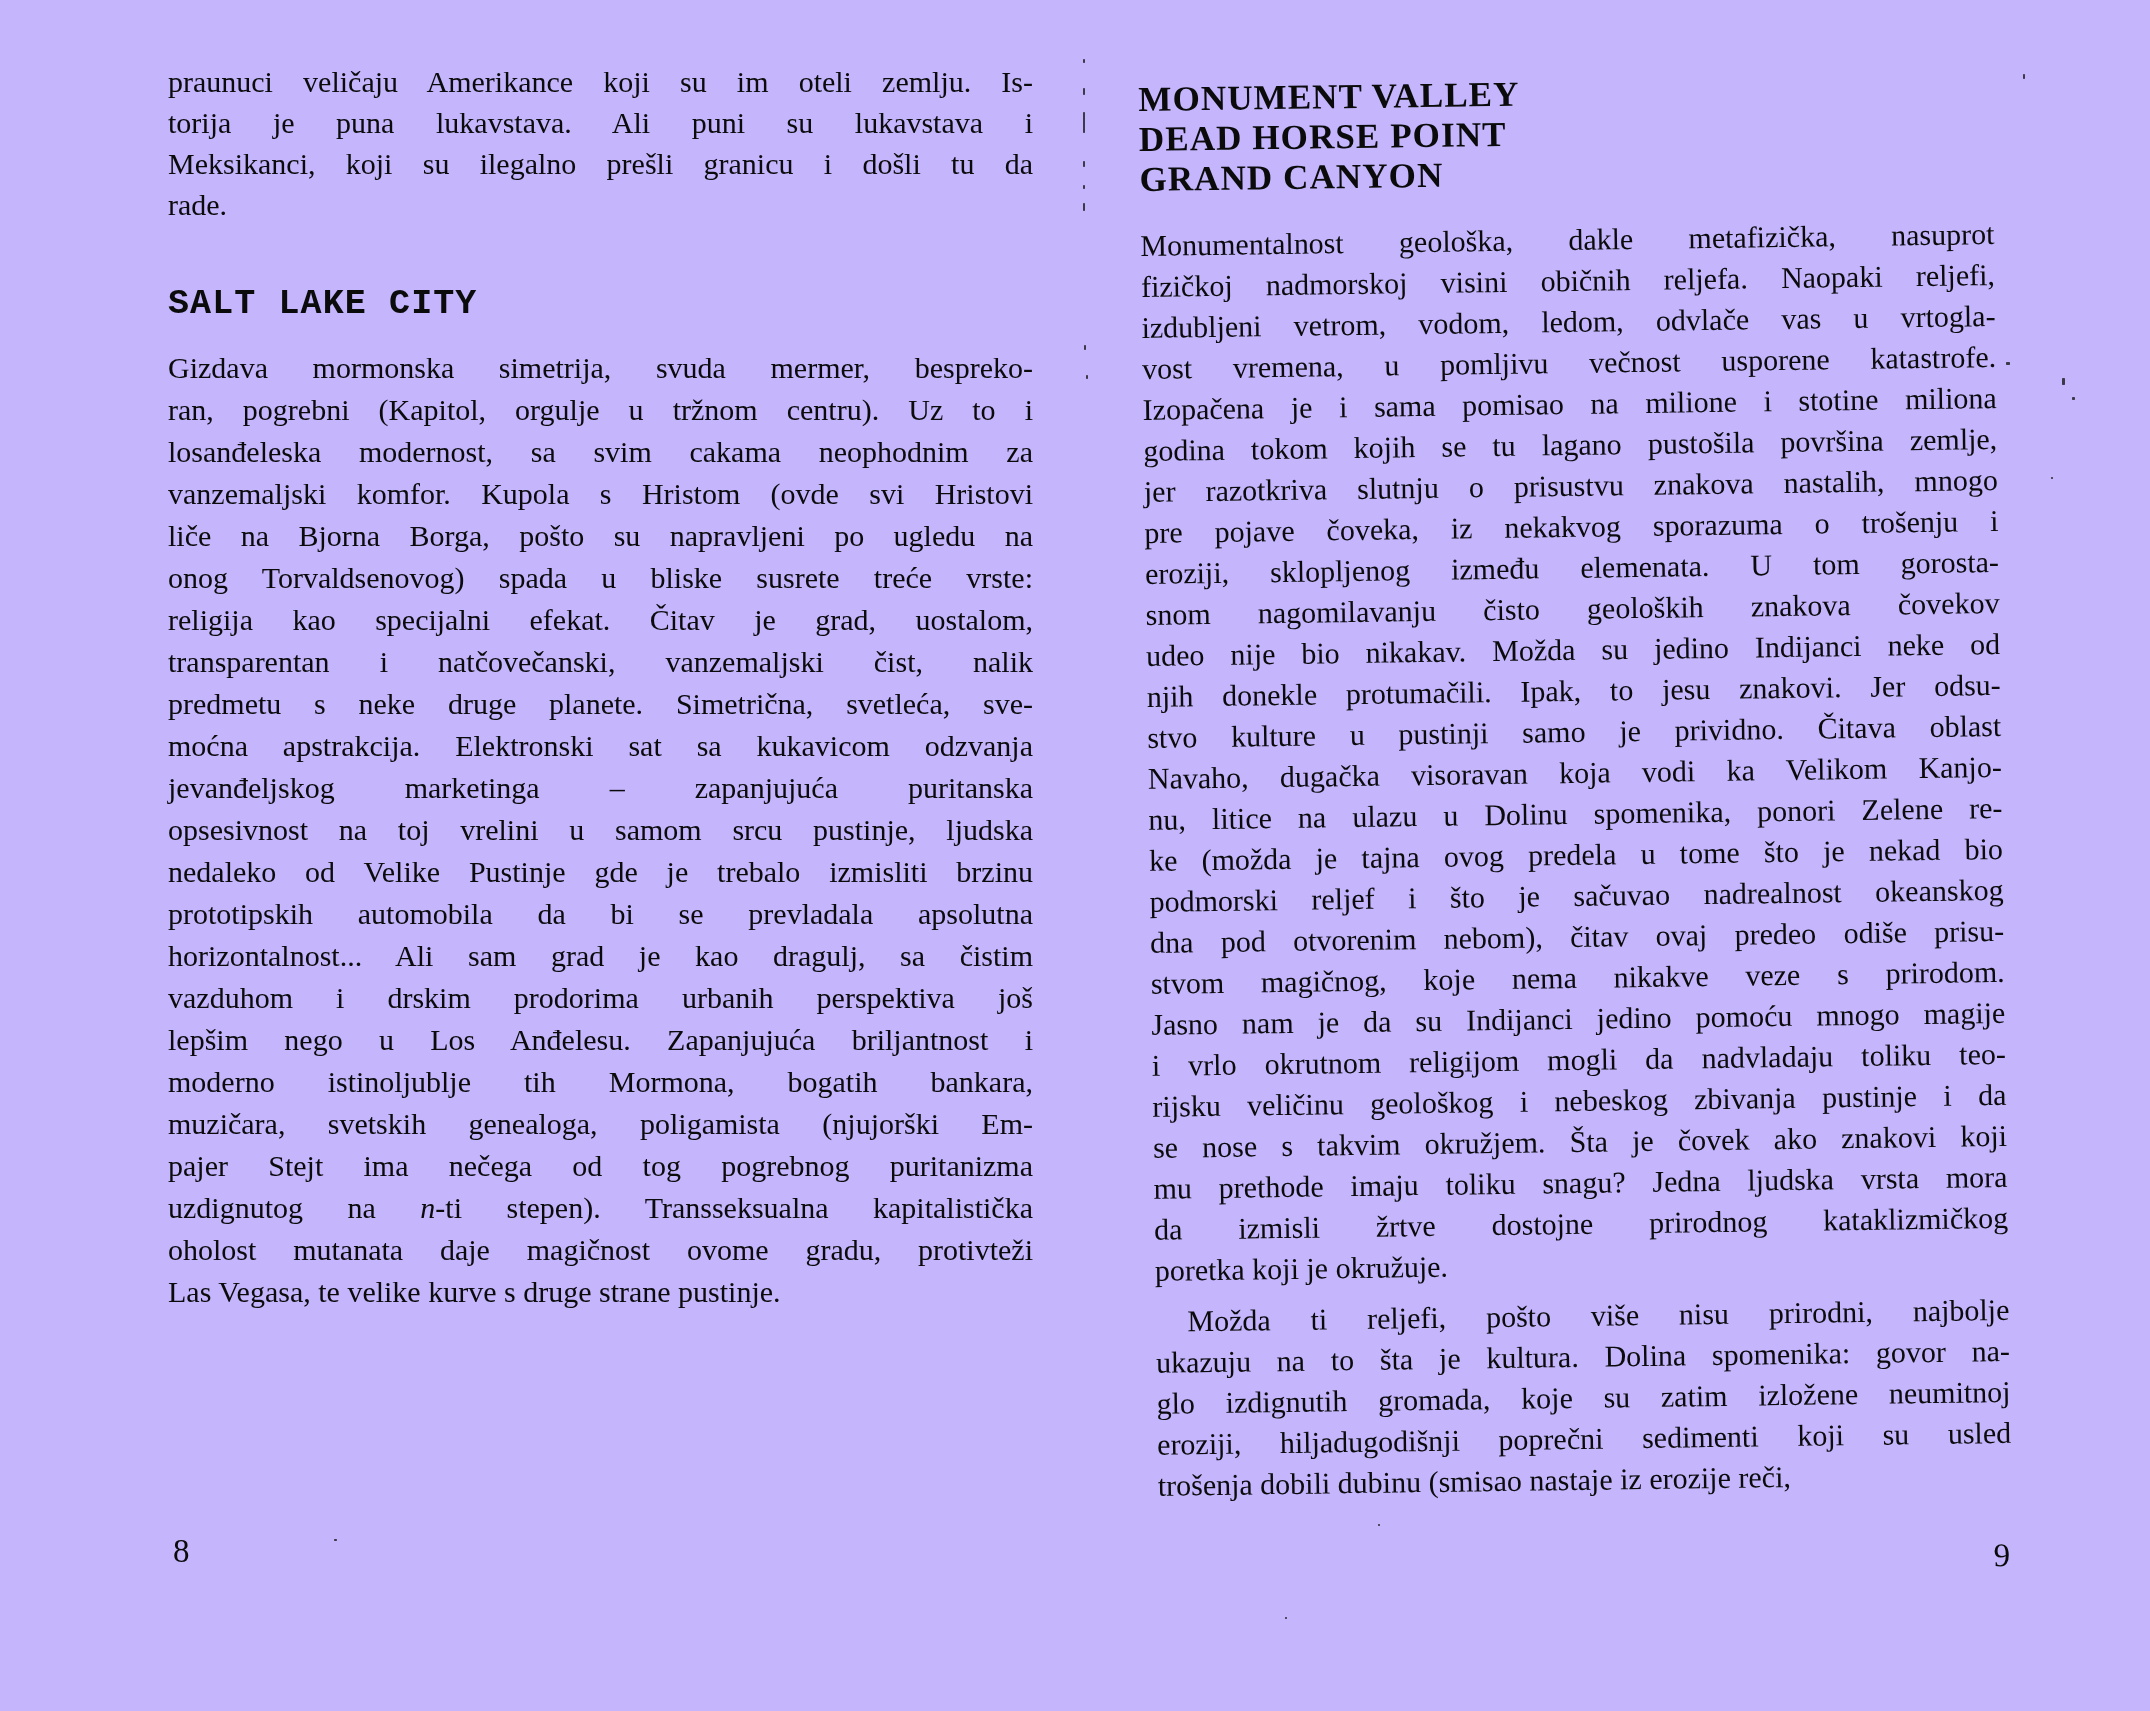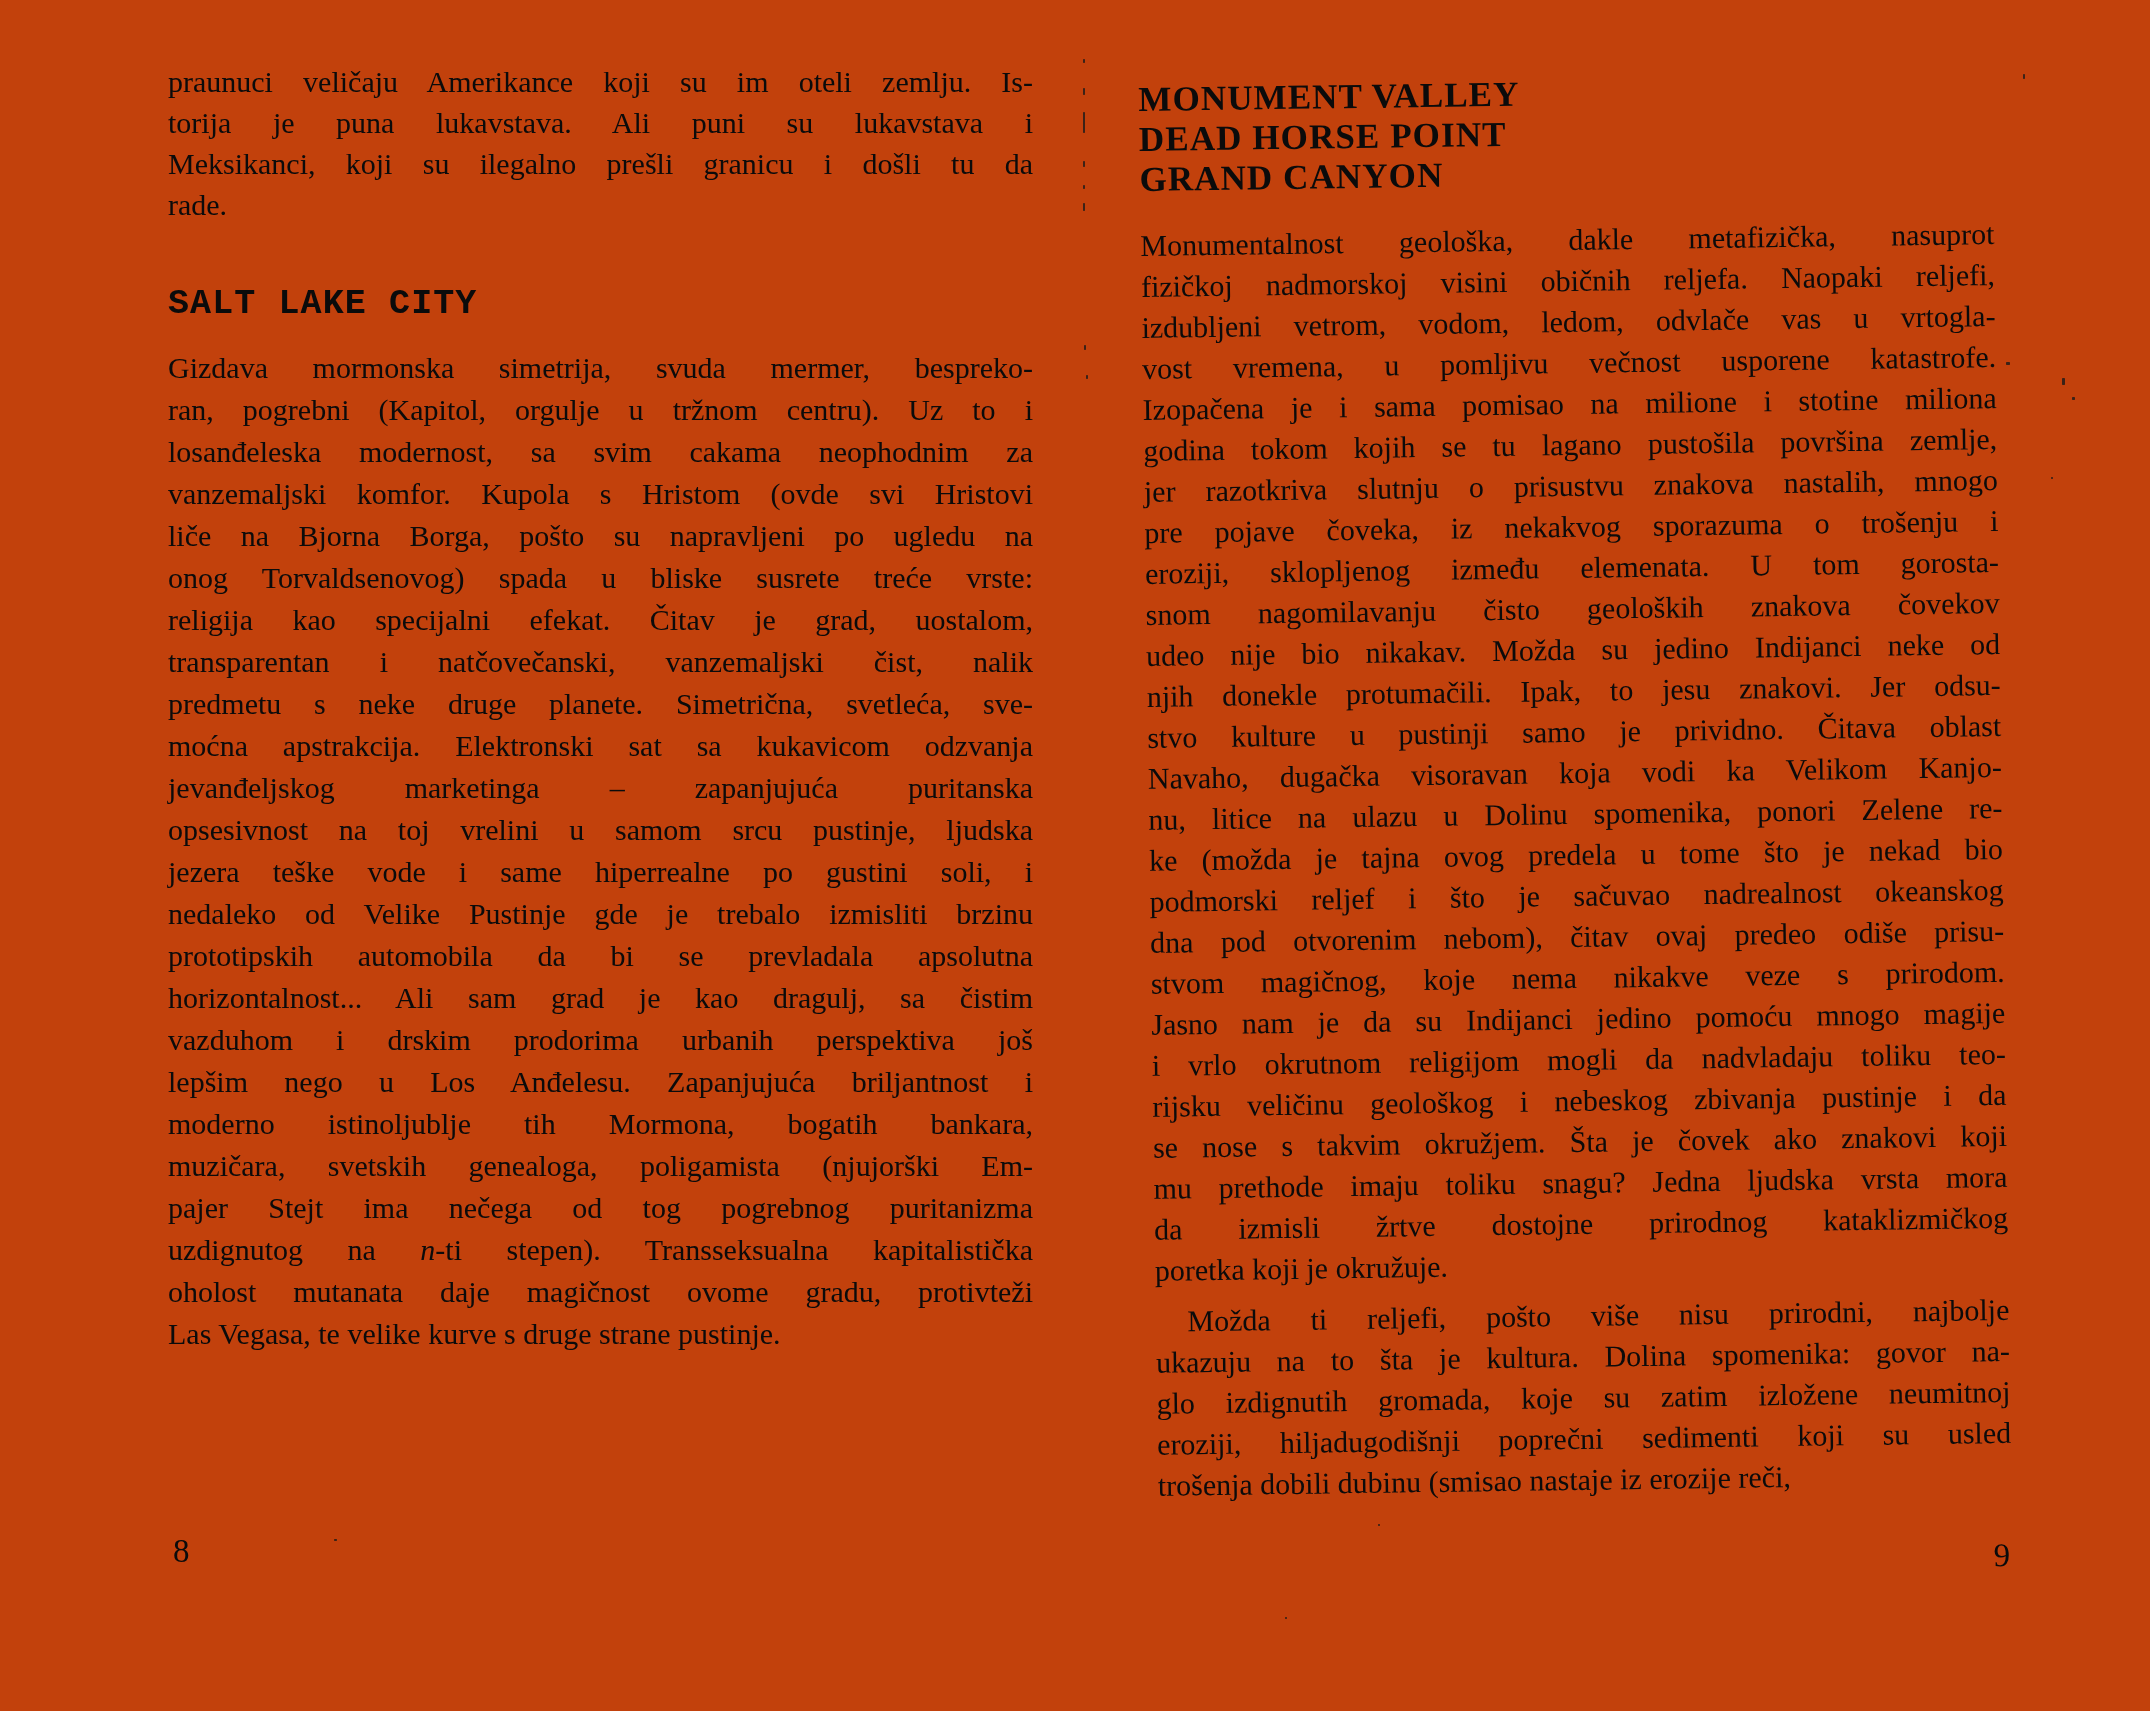--- a/index.html
+++ b/index.html
@@ -1,19 +1,19 @@
 <!DOCTYPE html>
 <html lang="sr" style="font-size:11.3px"><head>
 <meta charset="utf-8">
 <style>
   html,body{margin:0;padding:0;background:#e8e8e8;}
   #canvas{
     position:relative;
     width:2151px;height:1711px;
-    background:#c2410c;
+    background:#c4b5fd;
     overflow:hidden;
     font-family:"Liberation Serif","DejaVu Serif",serif;
     color:#0b0b0b;
   }
   .col{position:absolute;}
   .body-text{font-size:30px;}
   .pline{
     text-align:justify;
     text-align-last:justify;
     white-space:normal;
@@ -70,21 +70,20 @@
         <div class="pline"><span>losanđeleska modernost, sa svim cakama neophodnim za</span></div>
         <div class="pline"><span>vanzemaljski komfor. Kupola s Hristom (ovde svi Hristovi</span></div>
         <div class="pline"><span>liče na Bjorna Borga, pošto su napravljeni po ugledu na</span></div>
         <div class="pline"><span>onog Torvaldsenovog) spada u bliske susrete treće vrste:</span></div>
         <div class="pline"><span>religija kao specijalni efekat. Čitav je grad, uostalom,</span></div>
         <div class="pline"><span>transparentan i natčovečanski, vanzemaljski čist, nalik</span></div>
         <div class="pline"><span>predmetu s neke druge planete. Simetrična, svetleća, sve-</span></div>
         <div class="pline"><span>moćna apstrakcija. Elektronski sat sa kukavicom odzvanja</span></div>
         <div class="pline"><span>jevanđeljskog marketinga – zapanjujuća puritanska</span></div>
         <div class="pline"><span>opsesivnost na toj vrelini u samom srcu pustinje, ljudska</span></div>
-        <div class="pline"><span>jezera teške vode i same hiperrealne po gustini soli, i</span></div>
         <div class="pline"><span>nedaleko od Velike Pustinje gde je trebalo izmisliti brzinu</span></div>
         <div class="pline"><span>prototipskih automobila da bi se prevladala apsolutna</span></div>
         <div class="pline"><span>horizontalnost... Ali sam grad je kao dragulj, sa čistim</span></div>
         <div class="pline"><span>vazduhom i drskim prodorima urbanih perspektiva još</span></div>
         <div class="pline"><span>lepšim nego u Los Anđelesu. Zapanjujuća briljantnost i</span></div>
         <div class="pline"><span>moderno istinoljublje tih Mormona, bogatih bankara,</span></div>
         <div class="pline"><span>muzičara, svetskih genealoga, poligamista (njujorški Em-</span></div>
         <div class="pline"><span>pajer Stejt ima nečega od tog pogrebnog puritanizma</span></div>
         <div class="pline"><span>uzdignutog na </span><span style="font-style: italic;">n</span><span>-ti stepen). Transseksualna kapitalistička</span></div>
         <div class="pline"><span>oholost mutanata daje magičnost ovome gradu, protivteži</span></div>

